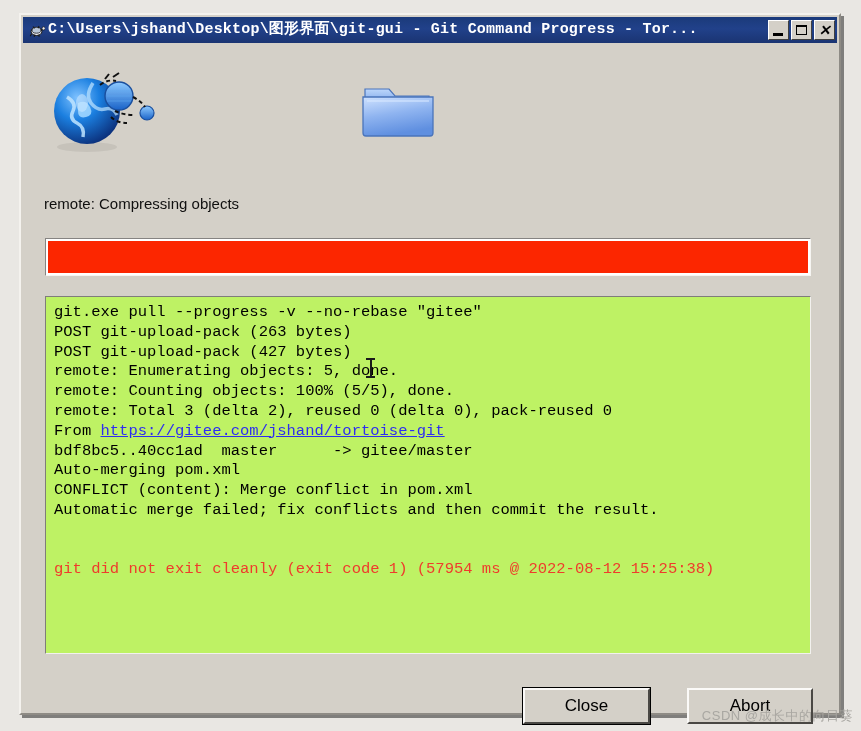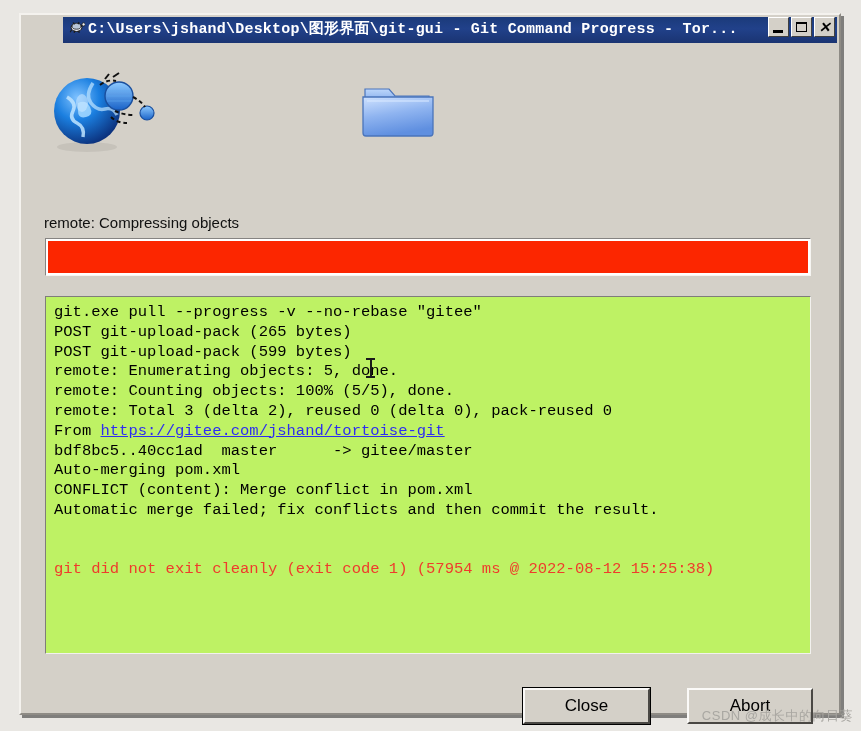--- a/index.html
+++ b/index.html
@@ -37,24 +37,23 @@
 
   
   .titlebar {
     position: absolute;
     left: 2px;
     top: 2px;
     right: 2px;
     height: 26px;
     background: linear-gradient(to bottom, #1b3a7a 0%, #21418a 45%, #1a3472 100%);
     display: flex;
-    align-items: flex-start;
+    align-items: center;
     padding: 0 2px 0 4px;
     box-sizing: border-box;
-    margin-left: 40px;
   }
 
   .title-icon {
     width: 18px;
     height: 18px;
     flex: 0 0 18px;
     margin-right: 3px;
     position: relative;
   }
 
@@ -159,21 +158,20 @@
 
   
   .status-label {
     position: absolute;
     left: 21px;
     top: 152px;
     font-size: 15px;
     color: #101010;
     font-family: "Liberation Sans", sans-serif;
     white-space: nowrap;
-    margin-top: 19px;
   }
 
   
   .progress-outer {
     position: absolute;
     left: 22px;
     top: 195px;
     width: 766px;
     height: 38px;
     background: #ffffff;
@@ -389,22 +387,22 @@
 
       <div class="status-label">remote: Compressing objects</div>
 
       <div class="progress-outer">
         <div class="progress-fill"></div>
       </div>
 
       <div class="console">
         <div id="console-lines">
             <div class="console-line">git.exe pull --progress -v --no-rebase "gitee"</div>
-            <div class="console-line">POST git-upload-pack (265 bytes)</div>
-            <div class="console-line">POST git-upload-pack (599 bytes)</div>
+            <div class="console-line">POST git-upload-pack (263 bytes)</div>
+            <div class="console-line">POST git-upload-pack (427 bytes)</div>
             <div class="console-line">remote: Enumerating objects: 5, done.</div>
             <div class="console-line">remote: Counting objects: 100% (5/5), done.</div>
             <div class="console-line">remote: Total 3 (delta 2), reused 0 (delta 0), pack-reused 0</div>
             <div class="console-line">From <span class="lnk">https://gitee.com/jshand/tortoise-git</span></div>
             <div class="console-line">bdf8bc5..40cc1ad  master      -&gt; gitee/master</div>
             <div class="console-line">Auto-merging pom.xml</div>
             <div class="console-line">CONFLICT (content): Merge conflict in pom.xml</div>
             <div class="console-line">Automatic merge failed; fix conflicts and then commit the result.</div>
             <div class="console-line blank"></div>
             <div class="console-line blank"></div>

